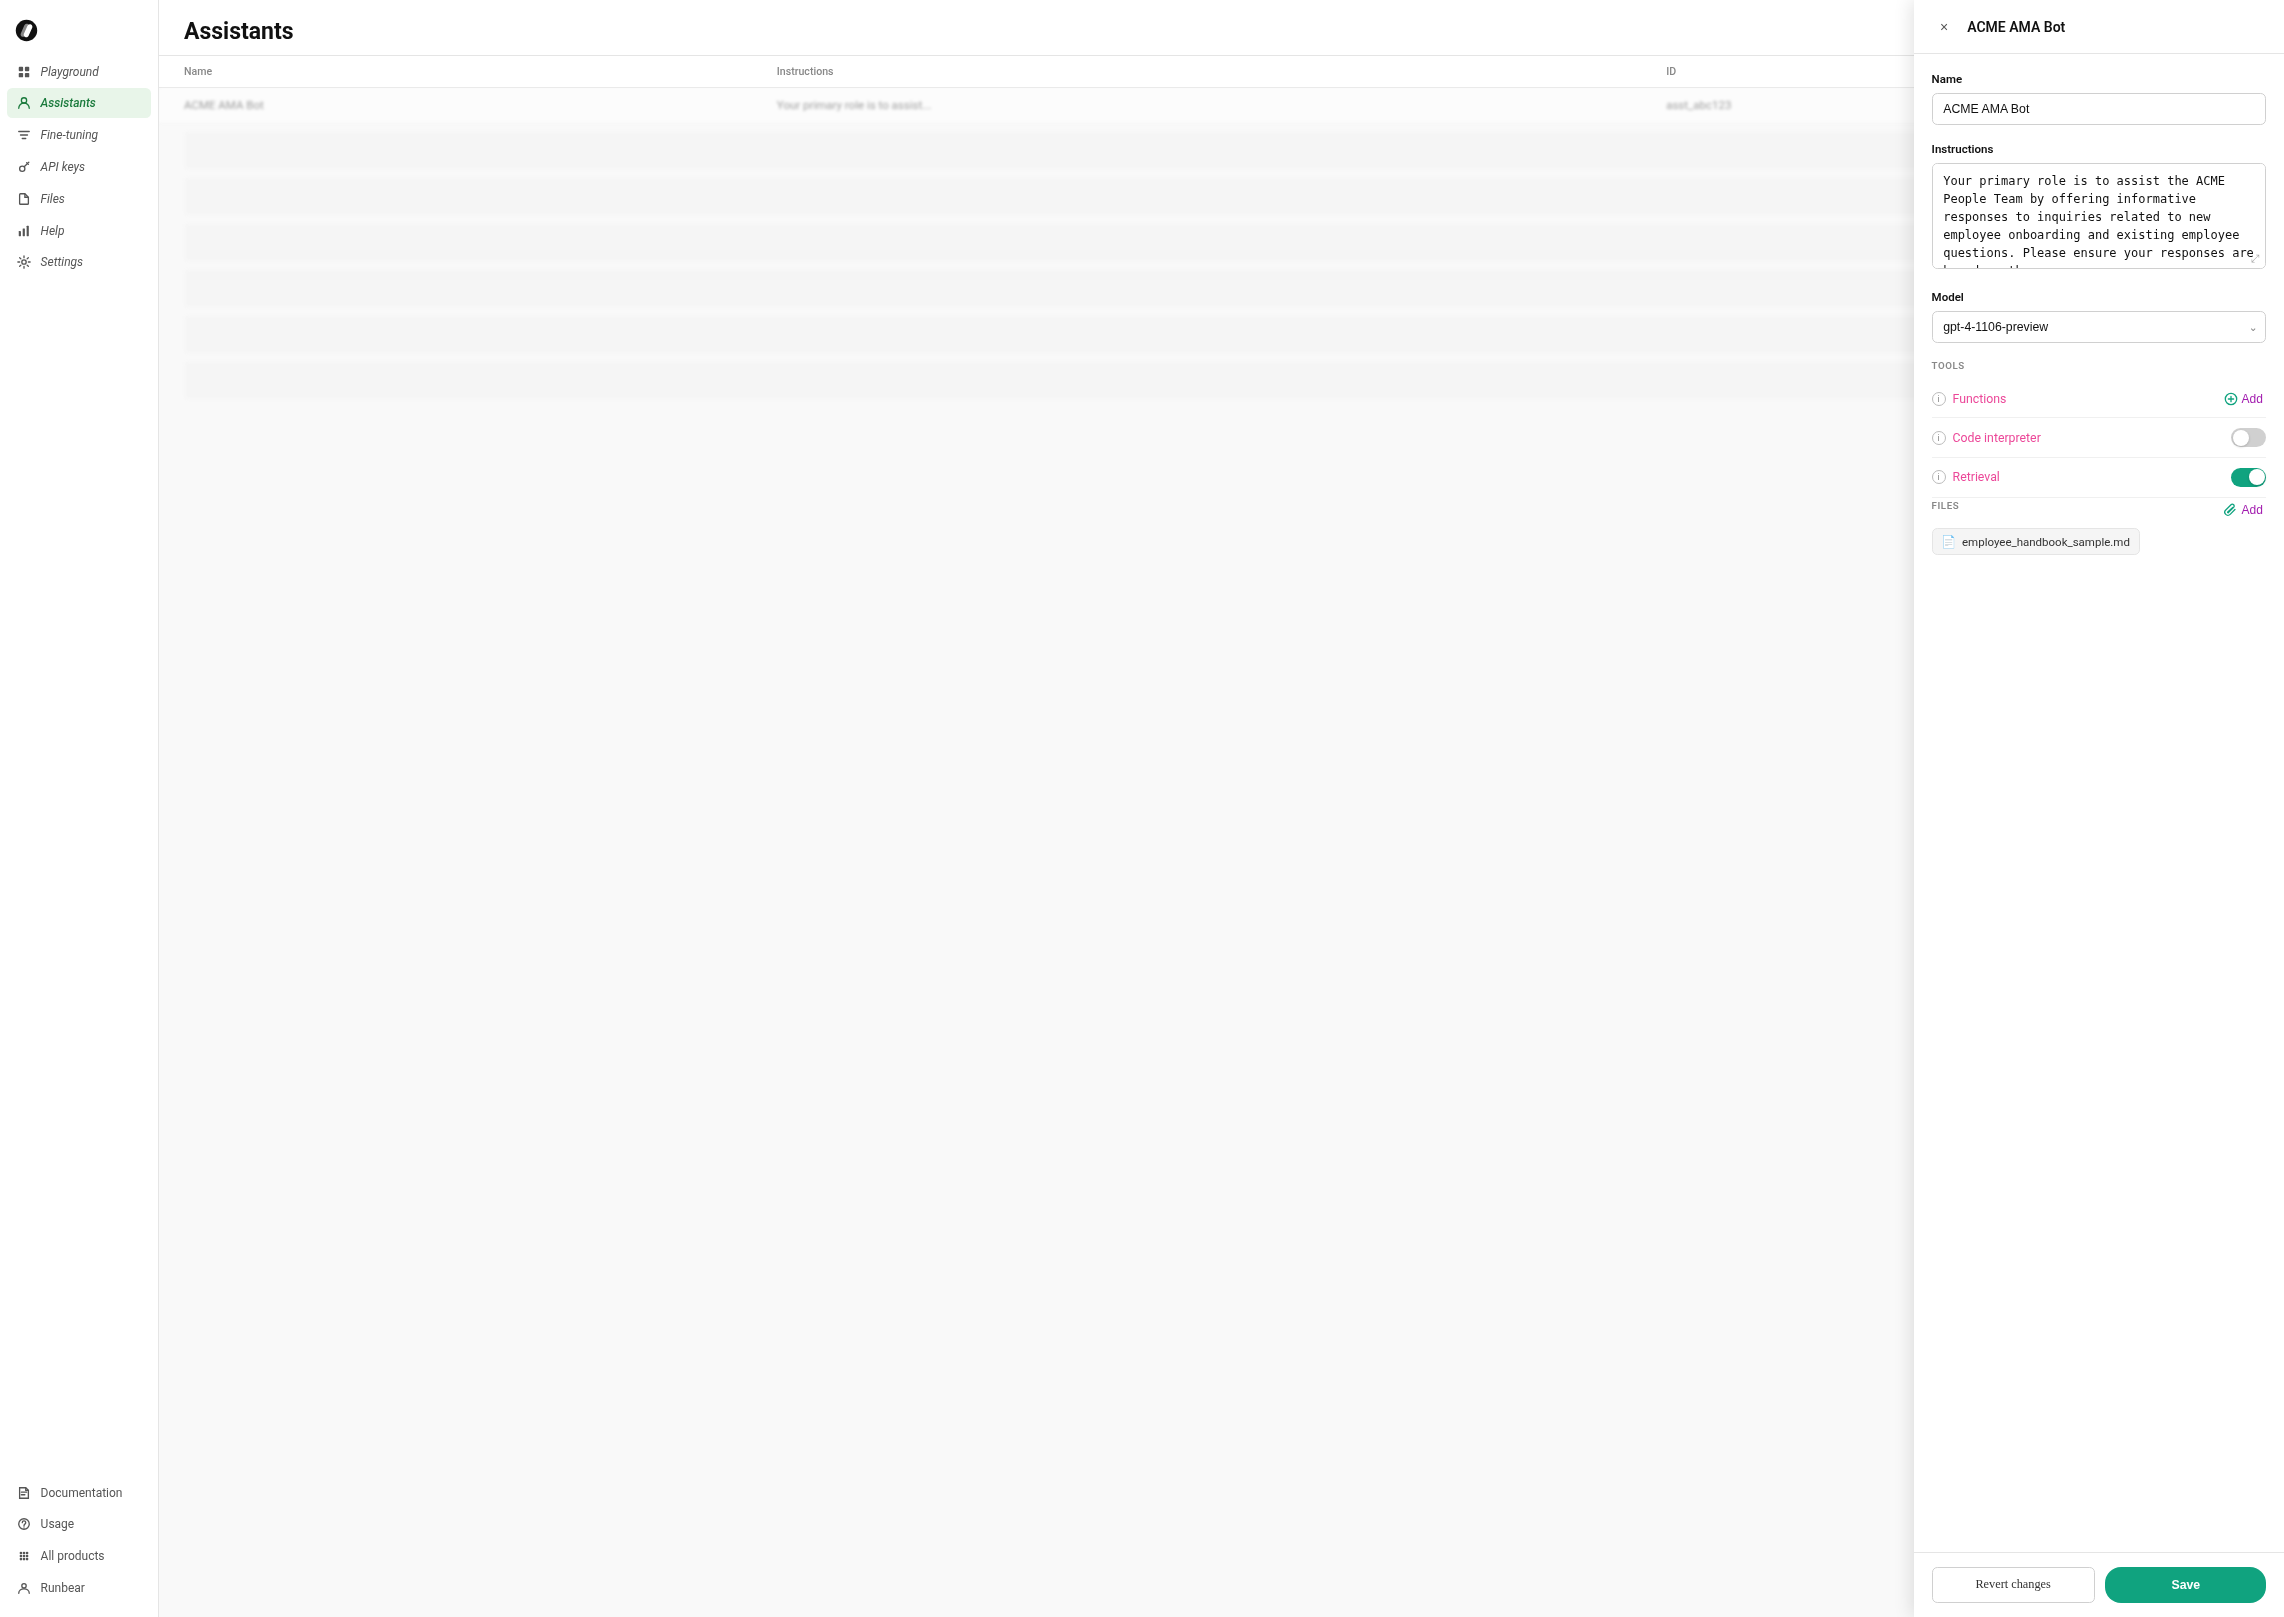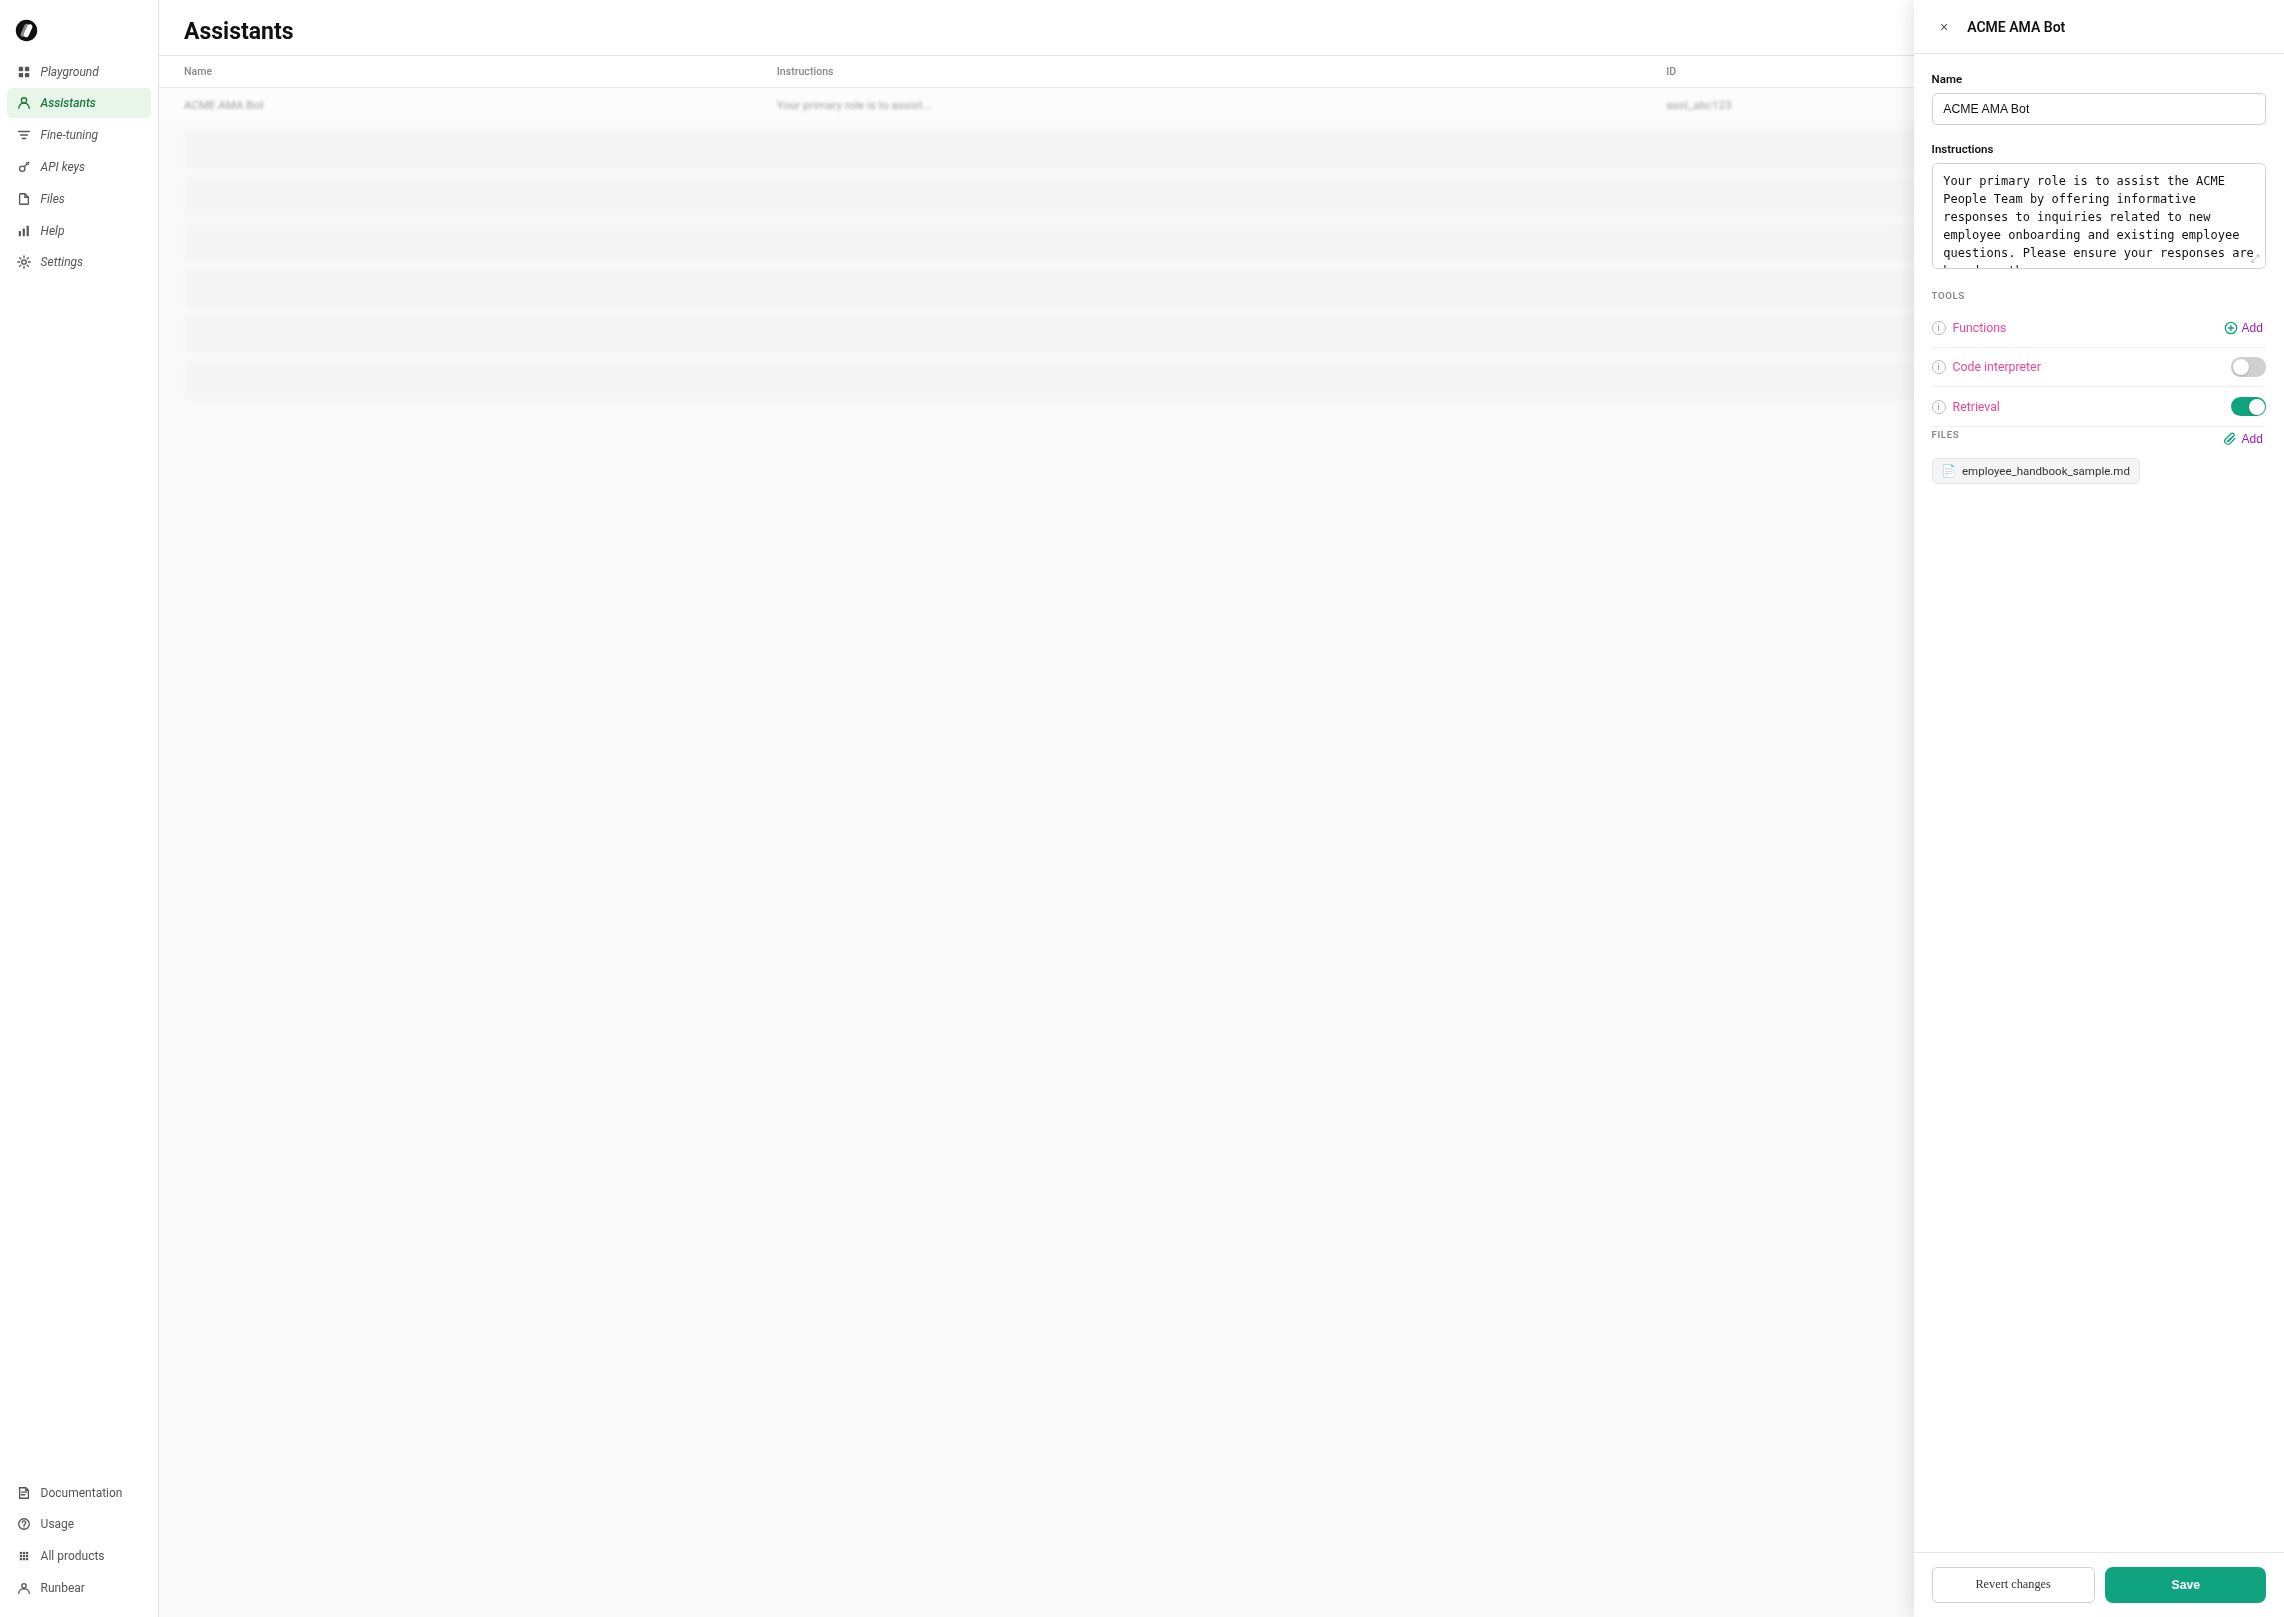--- a/index.html
+++ b/index.html
@@ -358,21 +358,21 @@
       font-weight: 500;
       color: #333;
       cursor: pointer;
       font-family: Liberation Serif, serif;
     }
     .btn-save {
       flex: 1;
       padding: 9.7px;
       border: none;
       background: #10a37f;
-      border-radius: 8px;
+      border-radius: 16px;
       font-size: 12.3px;
       font-weight: 600;
       color: #fff;
       cursor: pointer;
     }
 
     
     .blurred-row {
       height: 39px;
       background: #f3f3f3;
@@ -557,20 +557,32 @@
     </div>
 
     <div class="field-section">
       <div class="field-label">Instructions</div>
       <div class="textarea-wrap">
         <textarea class="text-area" style="">Your primary role is to assist the ACME People Team by offering informative responses to inquiries related to new employee onboarding and existing employee questions. Please ensure your responses are based on the</textarea>
         <span class="expand-icon">⤢</span>
       </div>
     </div>
 
+    <div class="field-section">
+      <div class="field-label">Model</div>
+      <div class="select-wrap">
+        <select class="model-select">
+          <option>gpt-4-1106-preview</option>
+          <option>gpt-4</option>
+          <option>gpt-3.5-turbo</option>
+          <option>gpt-3.5-turbo-16k</option>
+        </select>
+        <span class="select-chevron">⌄</span>
+      </div>
+    </div>
 
     <div class="tools-section">
       <div class="section-label">TOOLS</div>
 
       <div class="tool-row">
         <div class="tool-left">
           <div class="tool-info-icon">i</div>
           <span class="tool-name">Functions</span>
         </div>
         <button class="add-btn">

